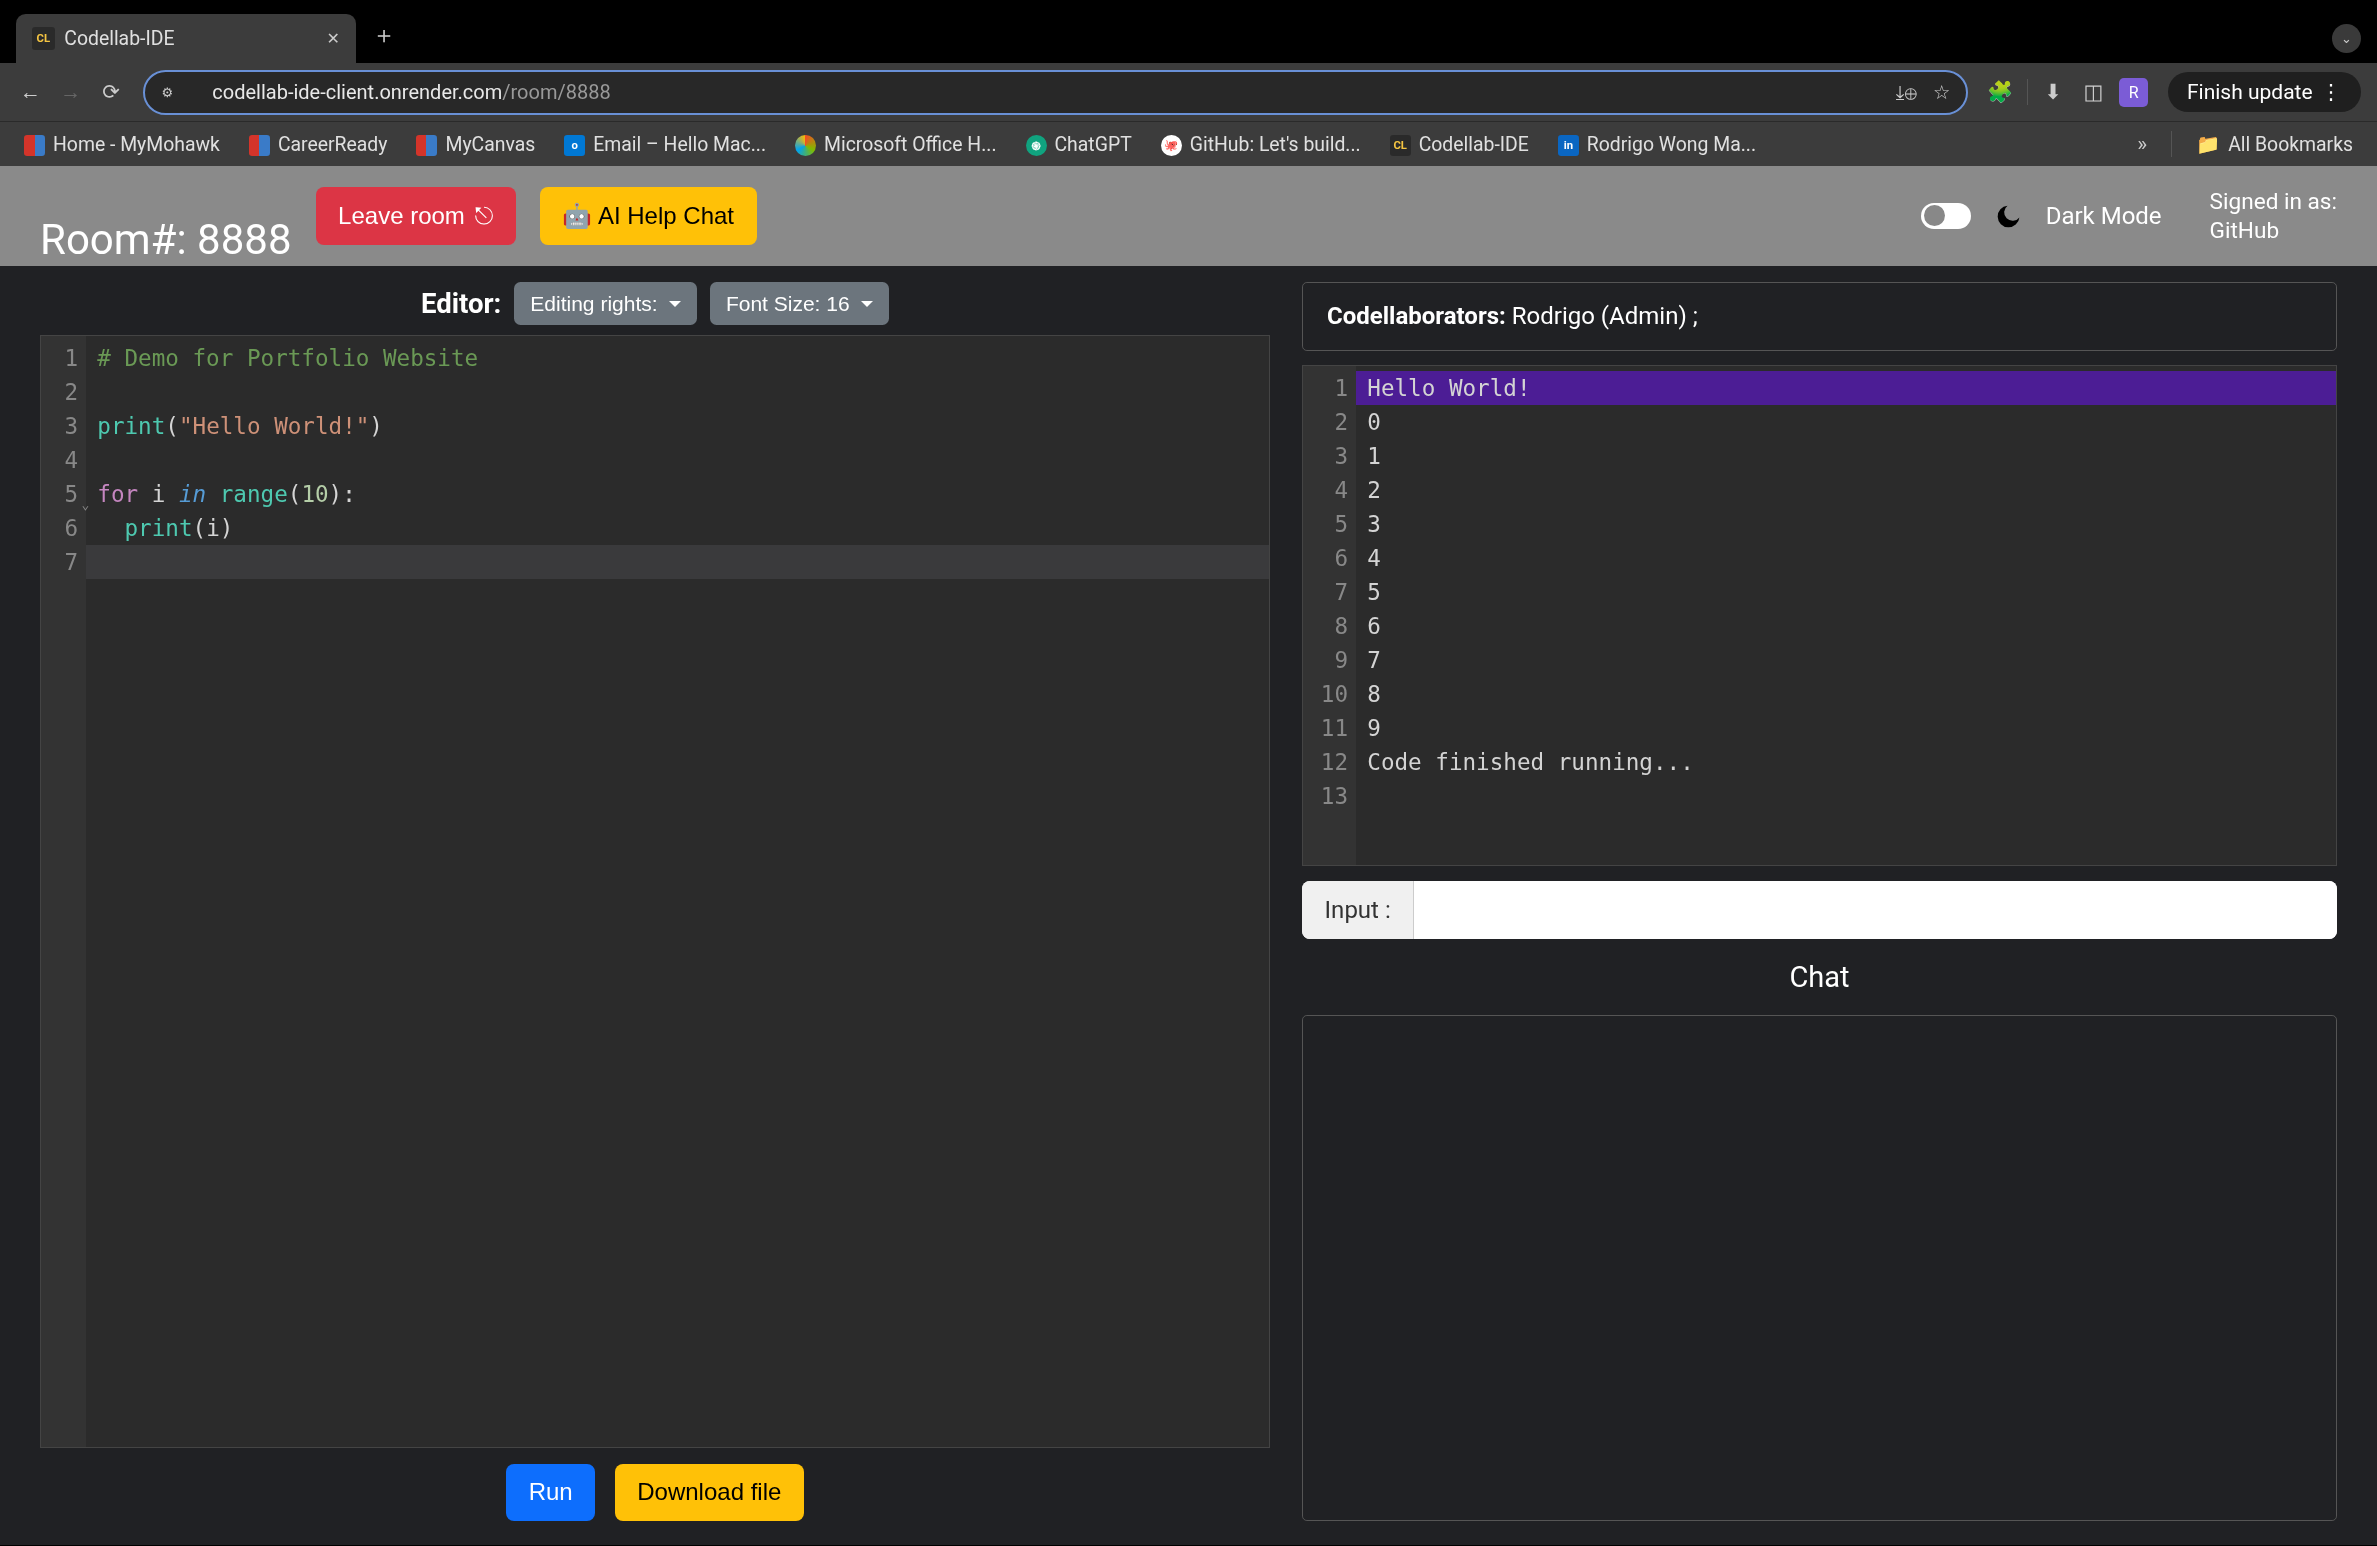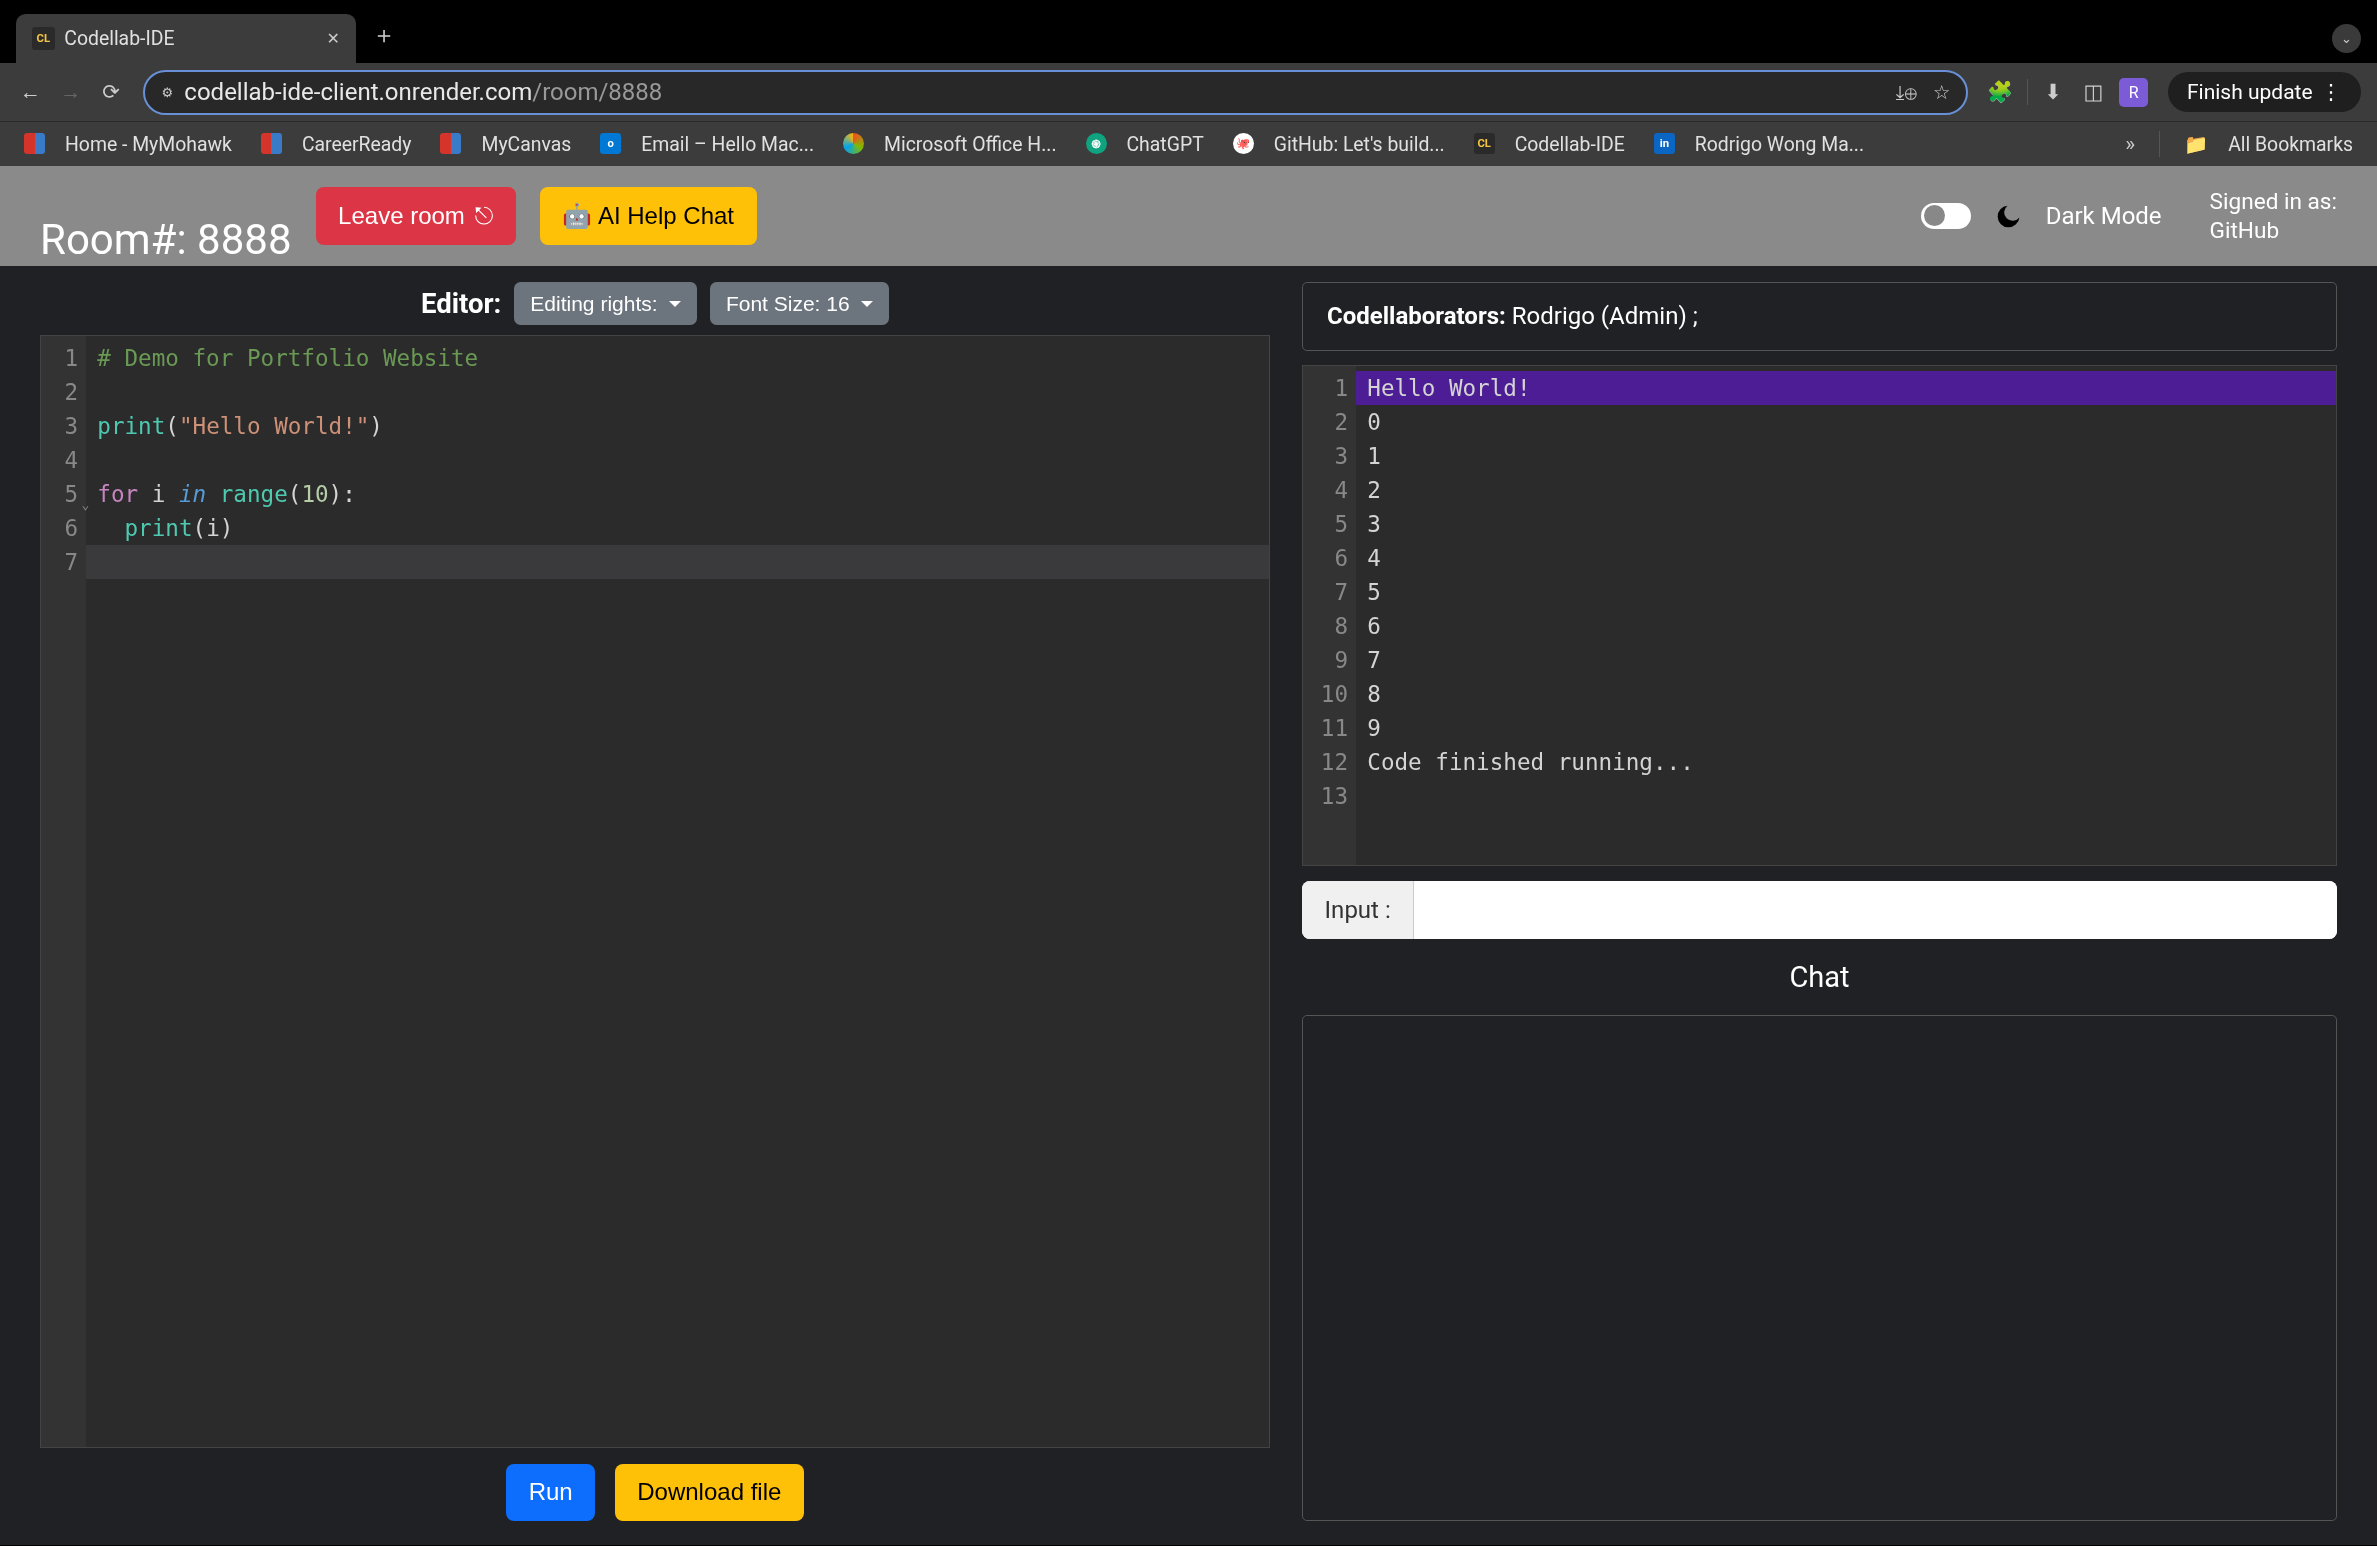--- a/index.html
+++ b/index.html
@@ -48,21 +48,21 @@
       background: #282828;
       border: 2.4px solid #6990d6;
       border-radius: 32px;
       height: 45px;
       display: flex;
       align-items: center;
       padding: 0 16px;
       gap: 11.3px;
       margin: 0 6.5px;
     }
-    .url-text { color: #e8e8e8; font-size: 24px; }
+    .url-text { color: #e8e8e8; font-size: 20px; margin-left: 28px; }
     .url-dim { color: #999; }
     .url-right { display: flex; gap: 16px; margin-left: auto; color: #ccc; font-size: 19.4px; }
     .finish-update-btn {
       background: #1f1f1f;
       border-radius: 24px;
       padding: 8px 19.4px;
       color: #fff;
       font-size: 21px;
       display: flex;
       align-items: center;
@@ -74,21 +74,21 @@
     
     .bookmarks-bar {
       background: #3c3c3c;
       height: 45px;
       display: flex;
       align-items: center;
       padding: 0 24px;
       gap: 29px;
       border-top: 0.8px solid #2a2a2a;
     }
-    .bookmark { display: flex; align-items: flex-start; gap: 20px; color: #e0e0e0; font-size: 19.4px; cursor: pointer; white-space: nowrap; }
+    .bookmark { display: flex; align-items: flex-end; gap: 8px; color: #e0e0e0; font-size: 19.4px; cursor: pointer; white-space: nowrap; }
     .bm-icon { width: 21px; height: 21px; border-radius: 3.2px; display: inline-flex; align-items: center; justify-content: center; font-size: 11.3px; font-weight: bold; }
     .bm-mohawk { background: linear-gradient(90deg, #d4342a 50%, #3a7bc8 50%); }
     .bm-outlook { background: #0078d4; color: #fff; }
     .bm-ms { background: conic-gradient(#f25022, #7fba00, #00a4ef, #ffb900); border-radius: 50%; }
     .bm-chatgpt { background: #10a37f; border-radius: 50%; color: #fff; }
     .bm-github { background: #fff; border-radius: 50%; color: #000; }
     .bm-codellab { background: #2a2a2a; color: #f5c542; }
     .bm-linkedin { background: #0a66c2; color: #fff; }
     .bookmarks-right { margin-left: auto; display: flex; align-items: center; gap: 24px; }
     

